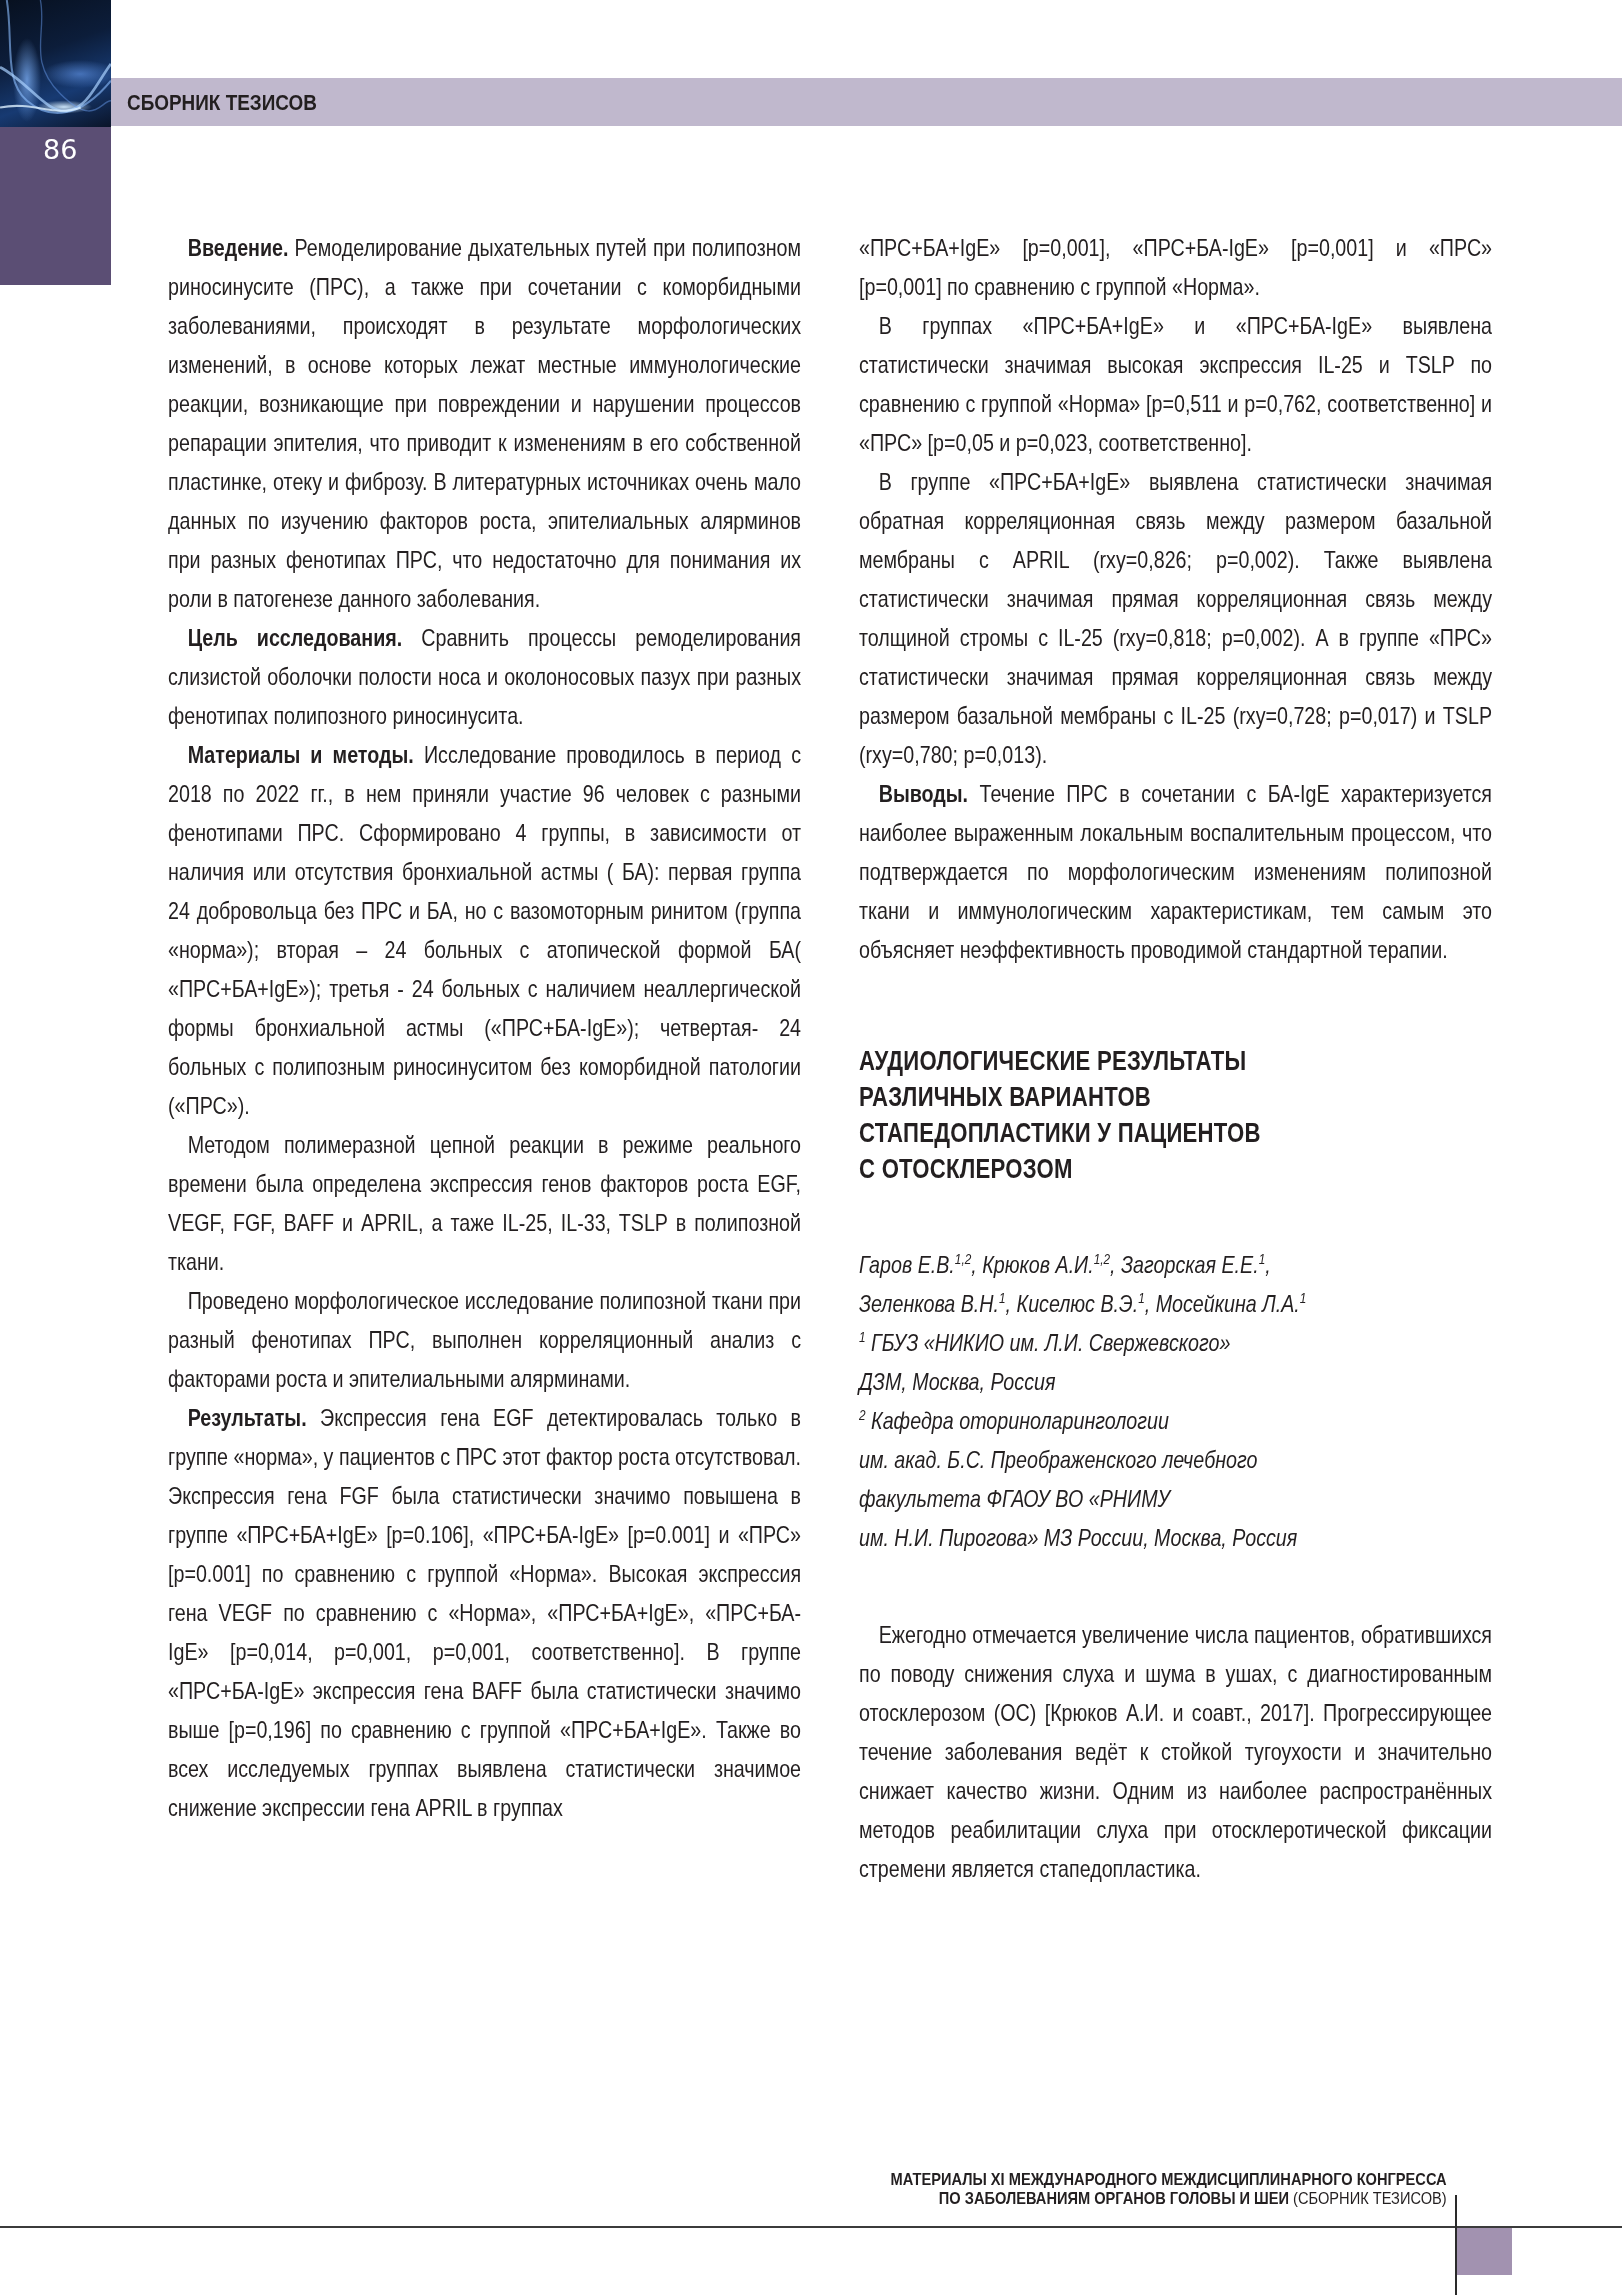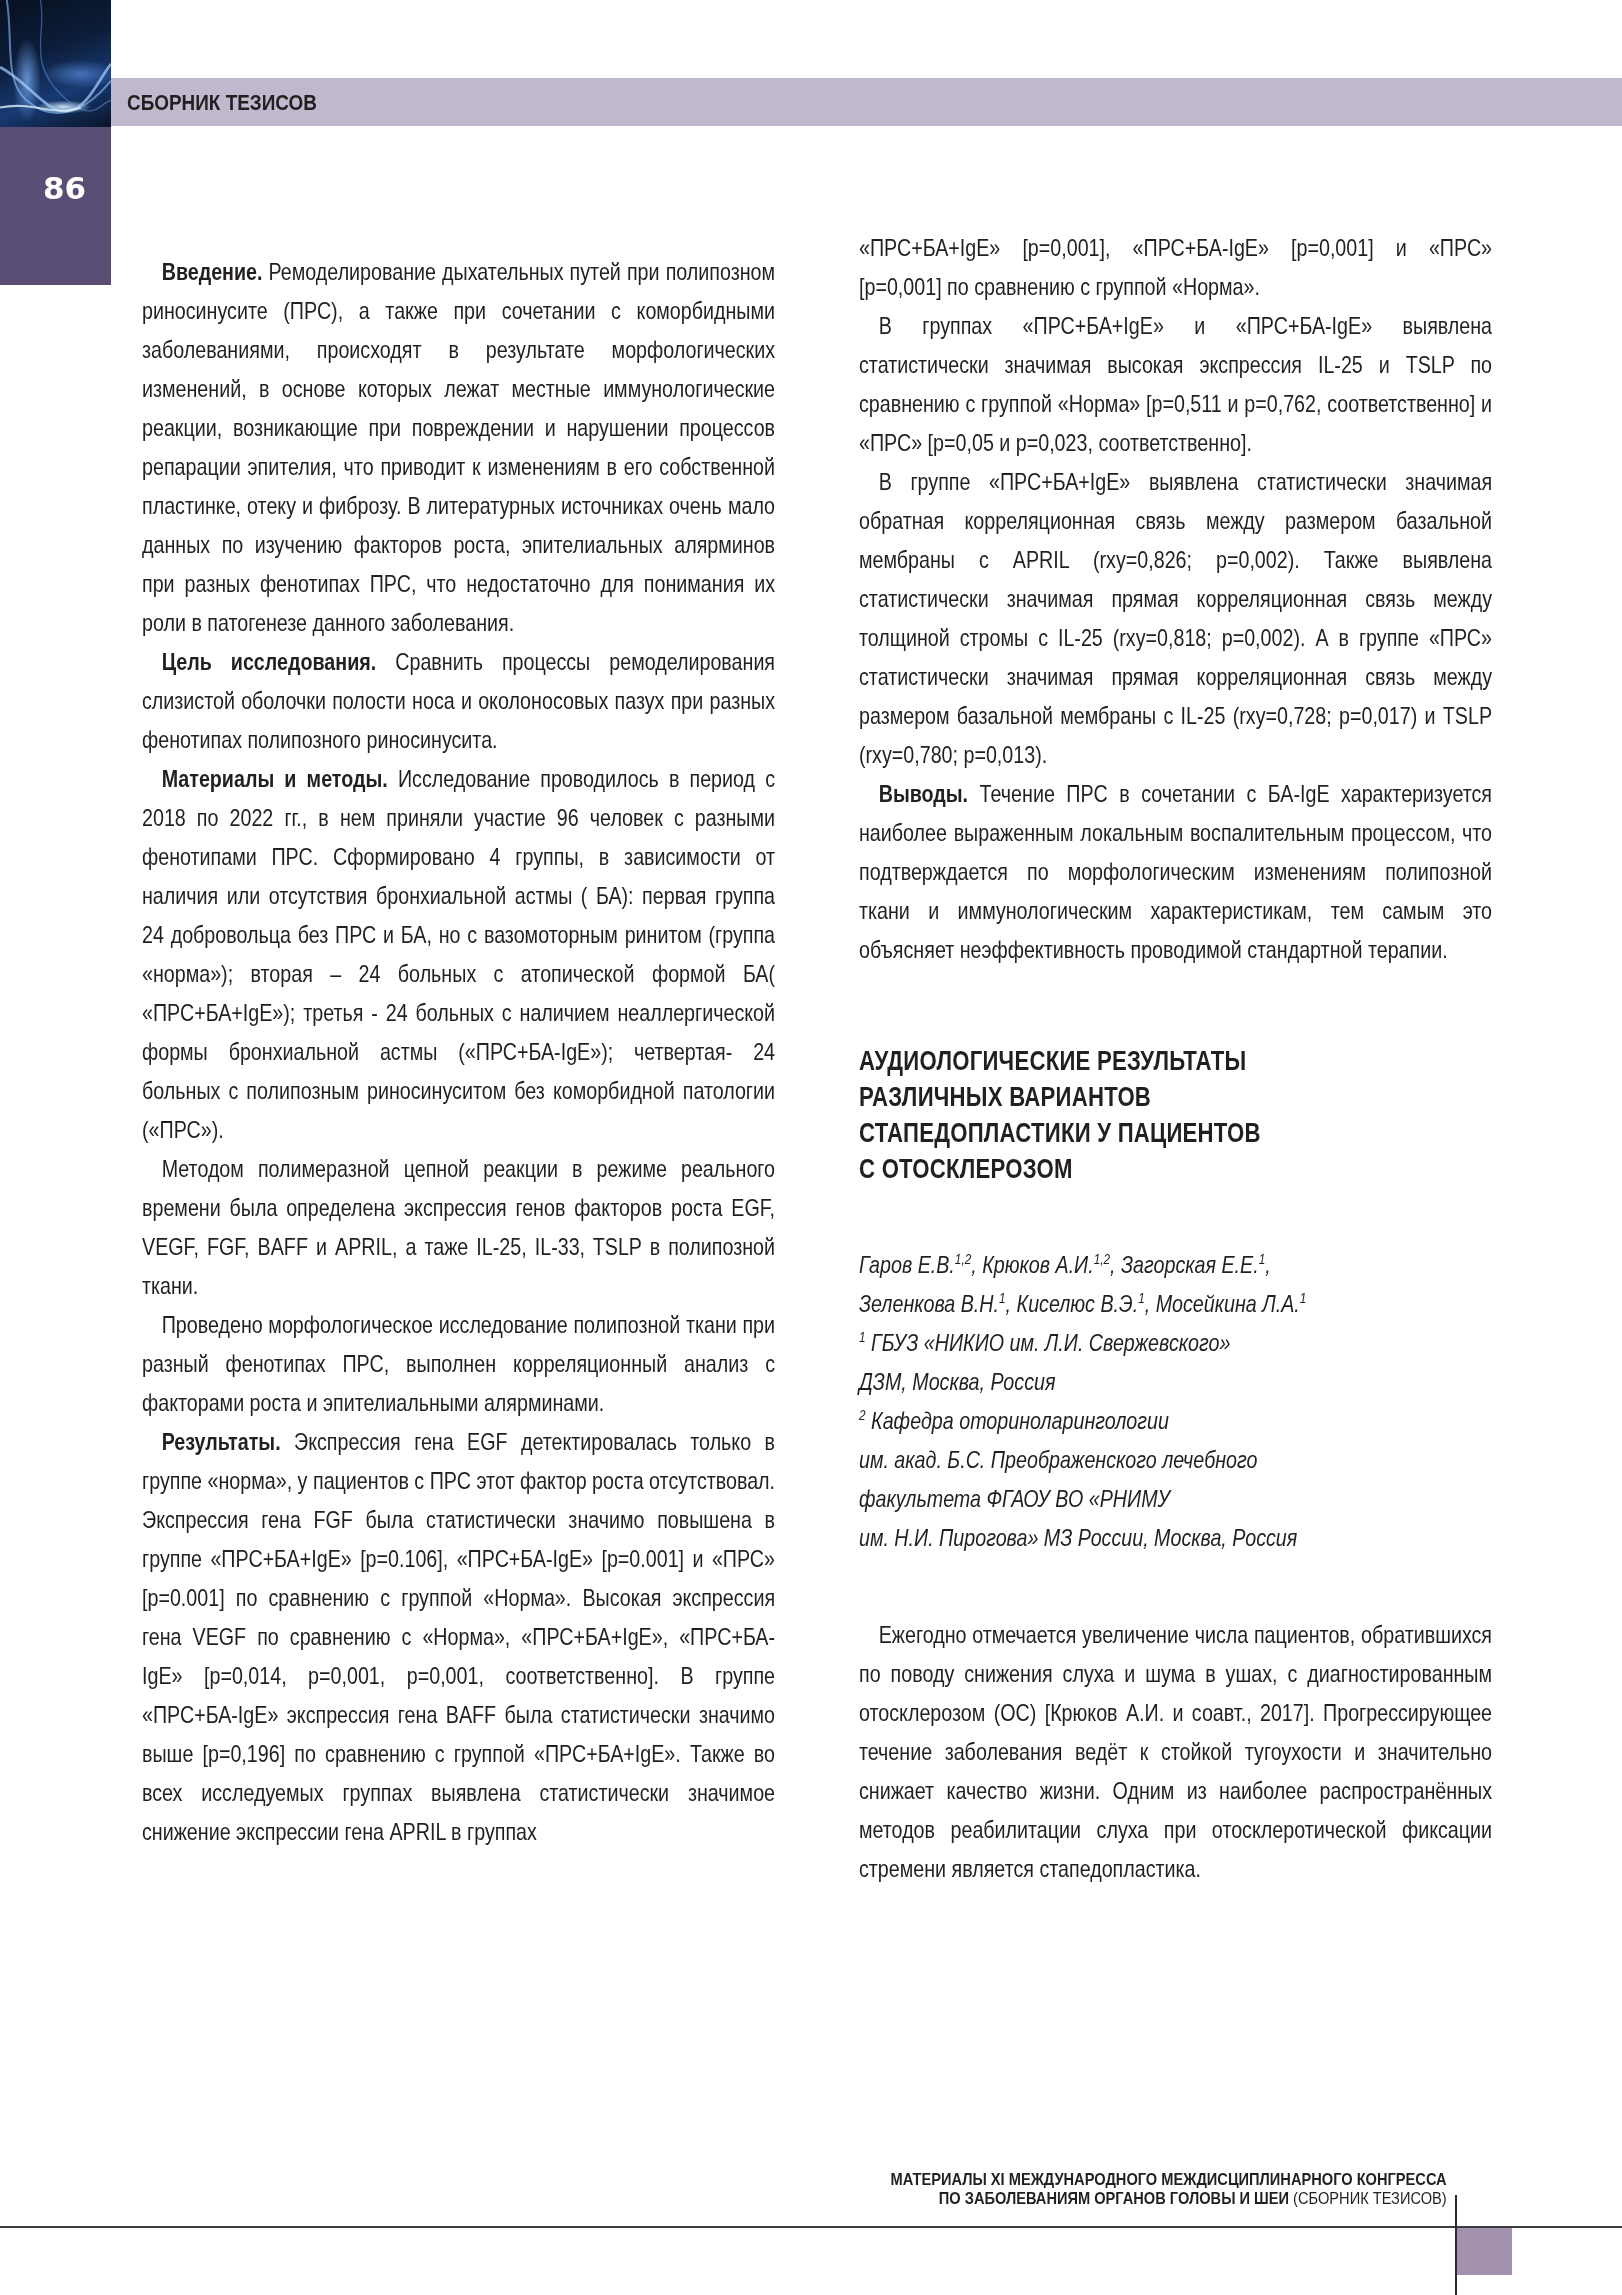--- a/index.html
+++ b/index.html
@@ -14,37 +14,37 @@
       radial-gradient(ellipse 54px 20px at 80px 74px, rgba(90,140,220,0.7), rgba(40,70,140,0) 70%),
       linear-gradient(160deg, #07101f 0%, #0c1d3a 40%, #173a72 70%, #0a1428 100%);
     overflow: hidden;
   }
   .deco-image svg { position: absolute; left: 0; top: 0; }
   .page-num-block {
     position: absolute; left: 0; top: 127px; width: 111px; height: 158px;
     background: #5b4e74;
   }
   .page-num {
-    position: absolute; left: 43px; top: 134px; font-size: 31px; font-weight: 700;
-    color: #ffffff; font-family: "DejaVu Sans", sans-serif; letter-spacing: 0px; margin-top: 36px;
+    position: absolute; left: 43px; top: 134px; font-size: 27px; font-weight: 400;
+    color: #ffffff; font-family: "DejaVu Sans", sans-serif; letter-spacing: 0px;
   }
   .header-band {
     position: absolute; left: 111px; top: 78px; width: 1512px; height: 48px;
     background: #c0b8cd;
   }
   .header-title {
     position: absolute; left: 127px; top: 90px; font-size: 22px; font-weight: 700;
     color: #231f20; letter-spacing: 0px; transform: scaleX(0.86); transform-origin: left center;
   }
 
   .col {
     position: absolute; top: 228px; font-family: "Liberation Sans", sans-serif;
     font-size: 24px; line-height: 39px; color: #231f20;
   }
-  .col-left { left: 142px; width: 633px; margin-top: 24px; }
+  .col-left { left: 168px; width: 633px; }
   .col-right { left: 824px; width: 633px; margin-left: 35px; }
   .col p { text-align: justify; text-indent: 24px; }
   .col p.noindent { text-indent: 0; }
   .col b { font-weight: 700; }
   .col-inner { width: 772px; transform: scaleX(0.82); transform-origin: left top; }
 
   .section-title {
     font-size: 27px; font-weight: 700; line-height: 36px; text-transform: uppercase;
     margin-top: 74px; margin-bottom: 58px; letter-spacing: 0.3px;
   }

